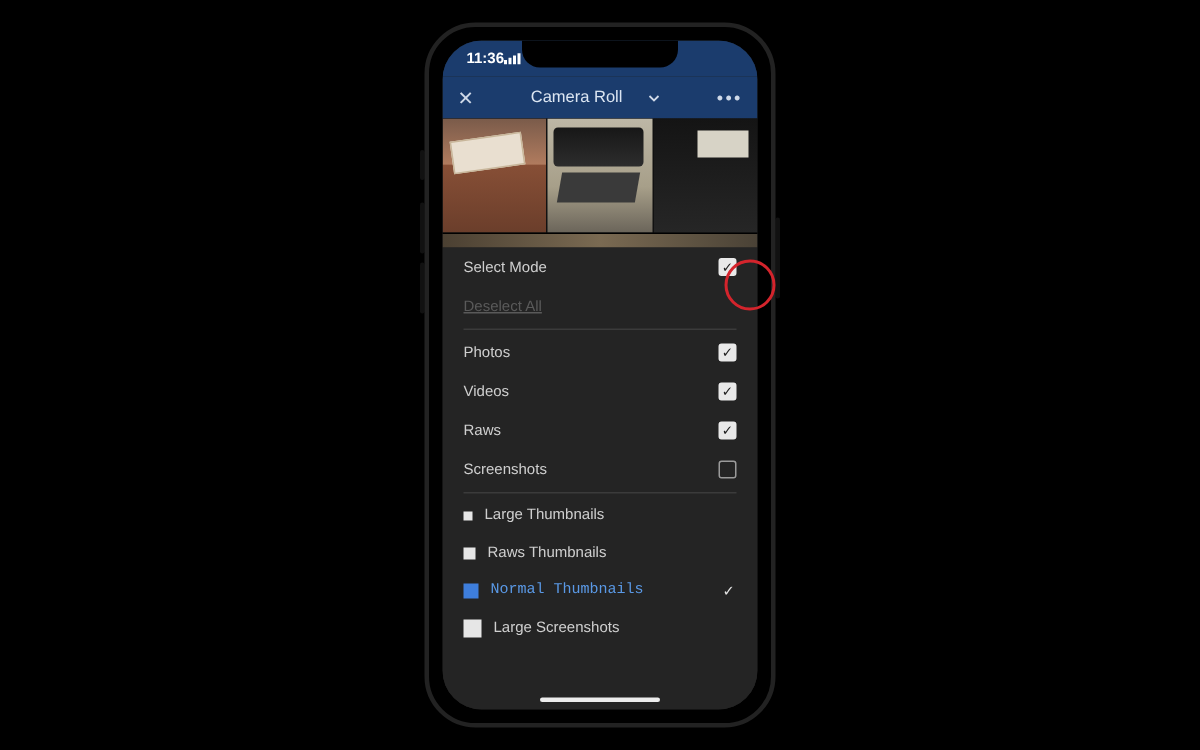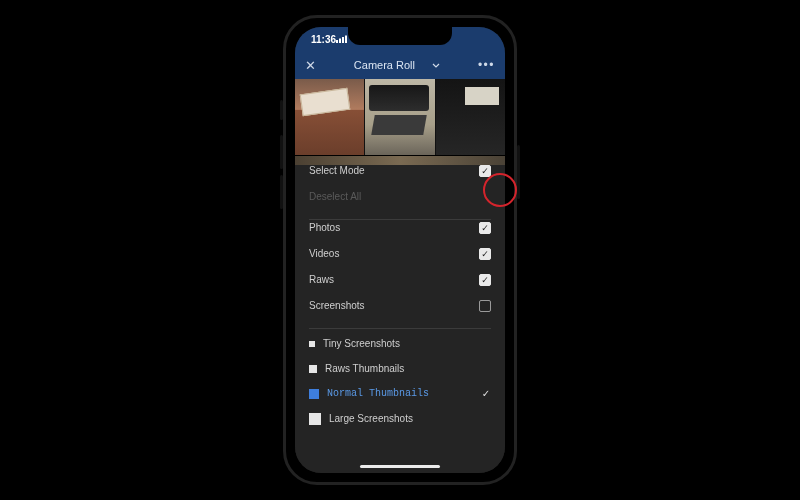--- a/index.html
+++ b/index.html
@@ -101,23 +101,24 @@
     flex: 1;
     background: #242424;
     padding: 0 14px 10px 14px;
     color: #cfcfcf;
     font-size: 10px;
     overflow: hidden;
   }
   .row {
     display: flex;
     justify-content: space-between;
+    align-items: center;
     height: 26px;
   }
-  .row.disabled { color: #5a5a5a; }
+  .row.disabled { color: #5a5a5a; text-decoration: underline; }
   .divider { height: 1px; background: #3b3b3b; margin: 2px 0; }
   .checkbox {
     width: 12px; height: 12px;
     border: 1px solid #9a9a9a;
     border-radius: 2px;
     display: flex; align-items: center; justify-content: center;
   }
   .checkbox.checked { background: #e9e9e9; border-color: #e9e9e9; }
   .checkbox.checked::after { content: "✓"; font-size: 9px; color: #222; line-height: 1; }
   .thumbrow { display: flex; align-items: center; gap: 8px; height: 25px; }
@@ -219,21 +220,21 @@
         </div>
         <div class="row">
           <span>Screenshots</span>
           <span class="checkbox"></span>
         </div>
 
         <div class="divider"></div>
 
         <div class="thumbrow">
           <span class="swatch tiny"></span>
-          <span>Tiny Screenshots</span>
+          <span>Large Thumbnails</span>
         </div>
         <div class="thumbrow">
           <span class="swatch small"></span>
           <span>Raws Thumbnails</span>
         </div>
         <div class="thumbrow selected">
           <span class="swatch normal"></span>
           <span>Normal Thumbnails</span>
           <span class="checkmark">✓</span>
         </div>

